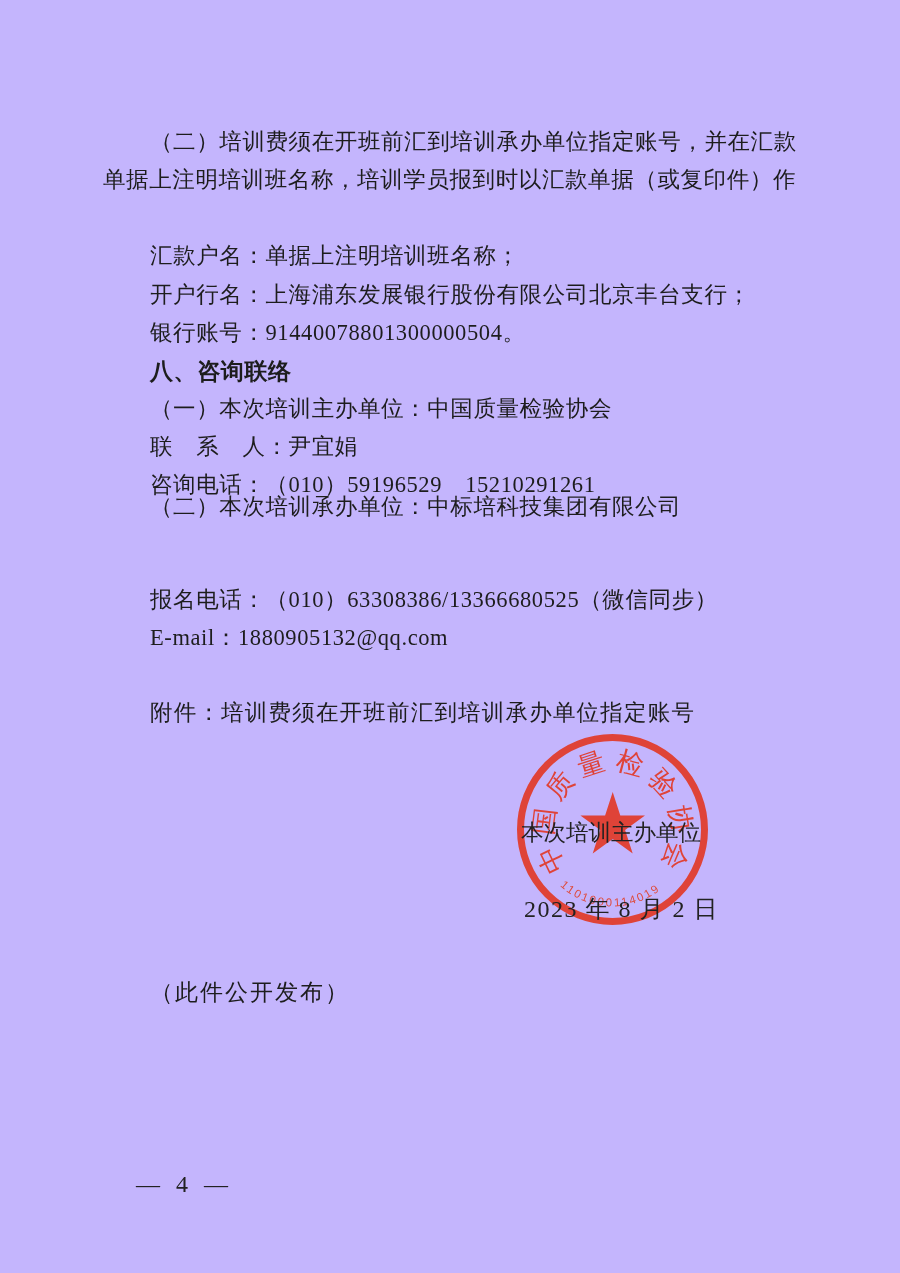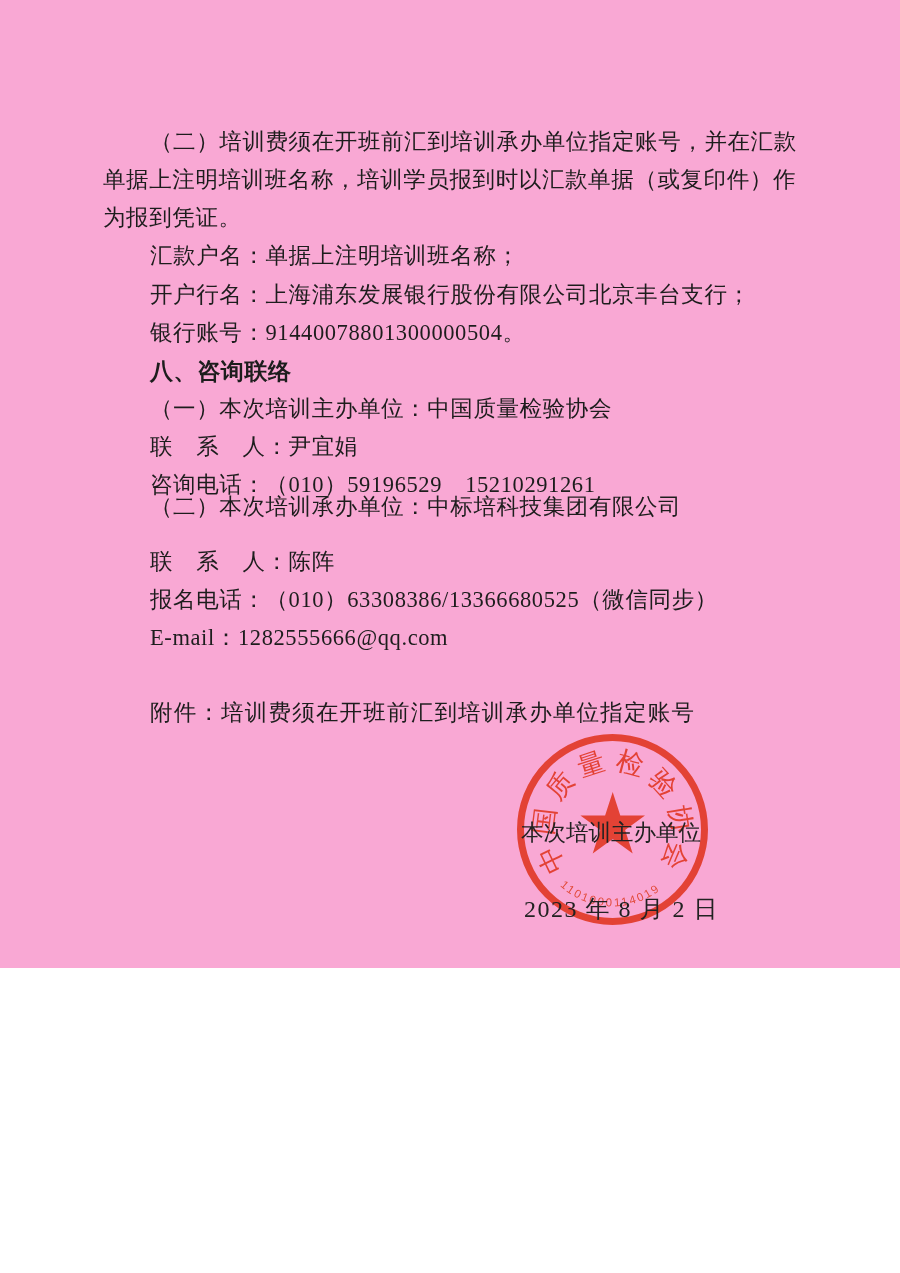--- a/index.html
+++ b/index.html
@@ -1,19 +1,19 @@
 <!DOCTYPE html>
 <html><head>
 <meta charset="utf-8">
 <style>
   html,body{margin:0;padding:0;background:#ffffff;}
   .page{
     position:relative;
-    width:900px;height:968px;
-    background:#f9a8d4;
+    width:900px;height:1273px;
+    background:#c4b5fd;
     overflow:hidden;
     font-family:"Liberation Serif","DejaVu Serif",serif;
     color:#1d1d1d;
   }
   .line{
     position:absolute;
     left:103px;
     width:700px;
     height:38px;
     line-height:38px;
@@ -76,32 +76,30 @@
     white-space:nowrap;
   }
 </style>
 </head>
 <body>
 
 <div class="page">
 
   <div class="line indent" style="top:123px">（二）培训费须在开班前汇到培训承办单位指定账号，并在汇款</div>
   <div class="line" style="top:161px">单据上注明培训班名称，培训学员报到时以汇款单据（或复印件）作</div>
-  <div class="line" style="top:199px">为报到凭证。</div>
   <div class="line indent" style="top:237px">汇款户名：单据上注明培训班名称；</div>
   <div class="line indent" style="top:276px">开户行名：上海浦东发展银行股份有限公司北京丰台支行；</div>
   <div class="line indent" style="top:314px">银行账号：91440078801300000504。</div>
   <div class="line indent" style="top:390px">（一）本次培训主办单位：中国质量检验协会</div>
   <div class="line indent heading" style="top:352px">八、咨询联络</div>
   <div class="line indent" style="top:428px">联　系　人：尹宜娟</div>
   <div class="line indent" style="top:466px">咨询电话：（010）59196529　15210291261</div>
   <div class="line indent" style="top:488px">（二）本次培训承办单位：中标培科技集团有限公司</div>
-  <div class="line indent" style="top:543px">联　系　人：陈阵</div>
   <div class="line indent" style="top:581px">报名电话：（010）63308386/13366680525（微信同步）</div>
-  <div class="line indent" style="top:619px">E-mail：1282555666@qq.com</div>
+  <div class="line indent" style="top:619px">E-mail：1880905132@qq.com</div>
   <div class="line indent attachment-line" style="top:694px">附件：培训费须在开班前汇到培训承办单位指定账号</div>
 
   <svg class="seal" viewBox="0 0 261 260" aria-hidden="true">
     <circle cx="130.5" cy="129.5" r="92" fill="none" stroke="#e23b2a" stroke-width="7"></circle>
     <polygon fill="#e23b2a" points="130.7,92 138.3,115.5 163,115.5 143.1,130 150.7,153.5 130.7,139 110.7,153.5 118.3,130 98.4,115.5 123.1,115.5"></polygon>
     <g font-family="'Liberation Serif','DejaVu Serif',serif" font-size="27" fill="#e23b2a" text-anchor="middle">
       <text x="130.5" y="70" transform="rotate(-116,130.5,129.5)">中</text>
       <text x="130.5" y="70" transform="rotate(-83,130.5,129.5)">国</text>
       <text x="130.5" y="70" transform="rotate(-50,130.5,129.5)">质</text>
       <text x="130.5" y="70" transform="rotate(-18,130.5,129.5)">量</text>

